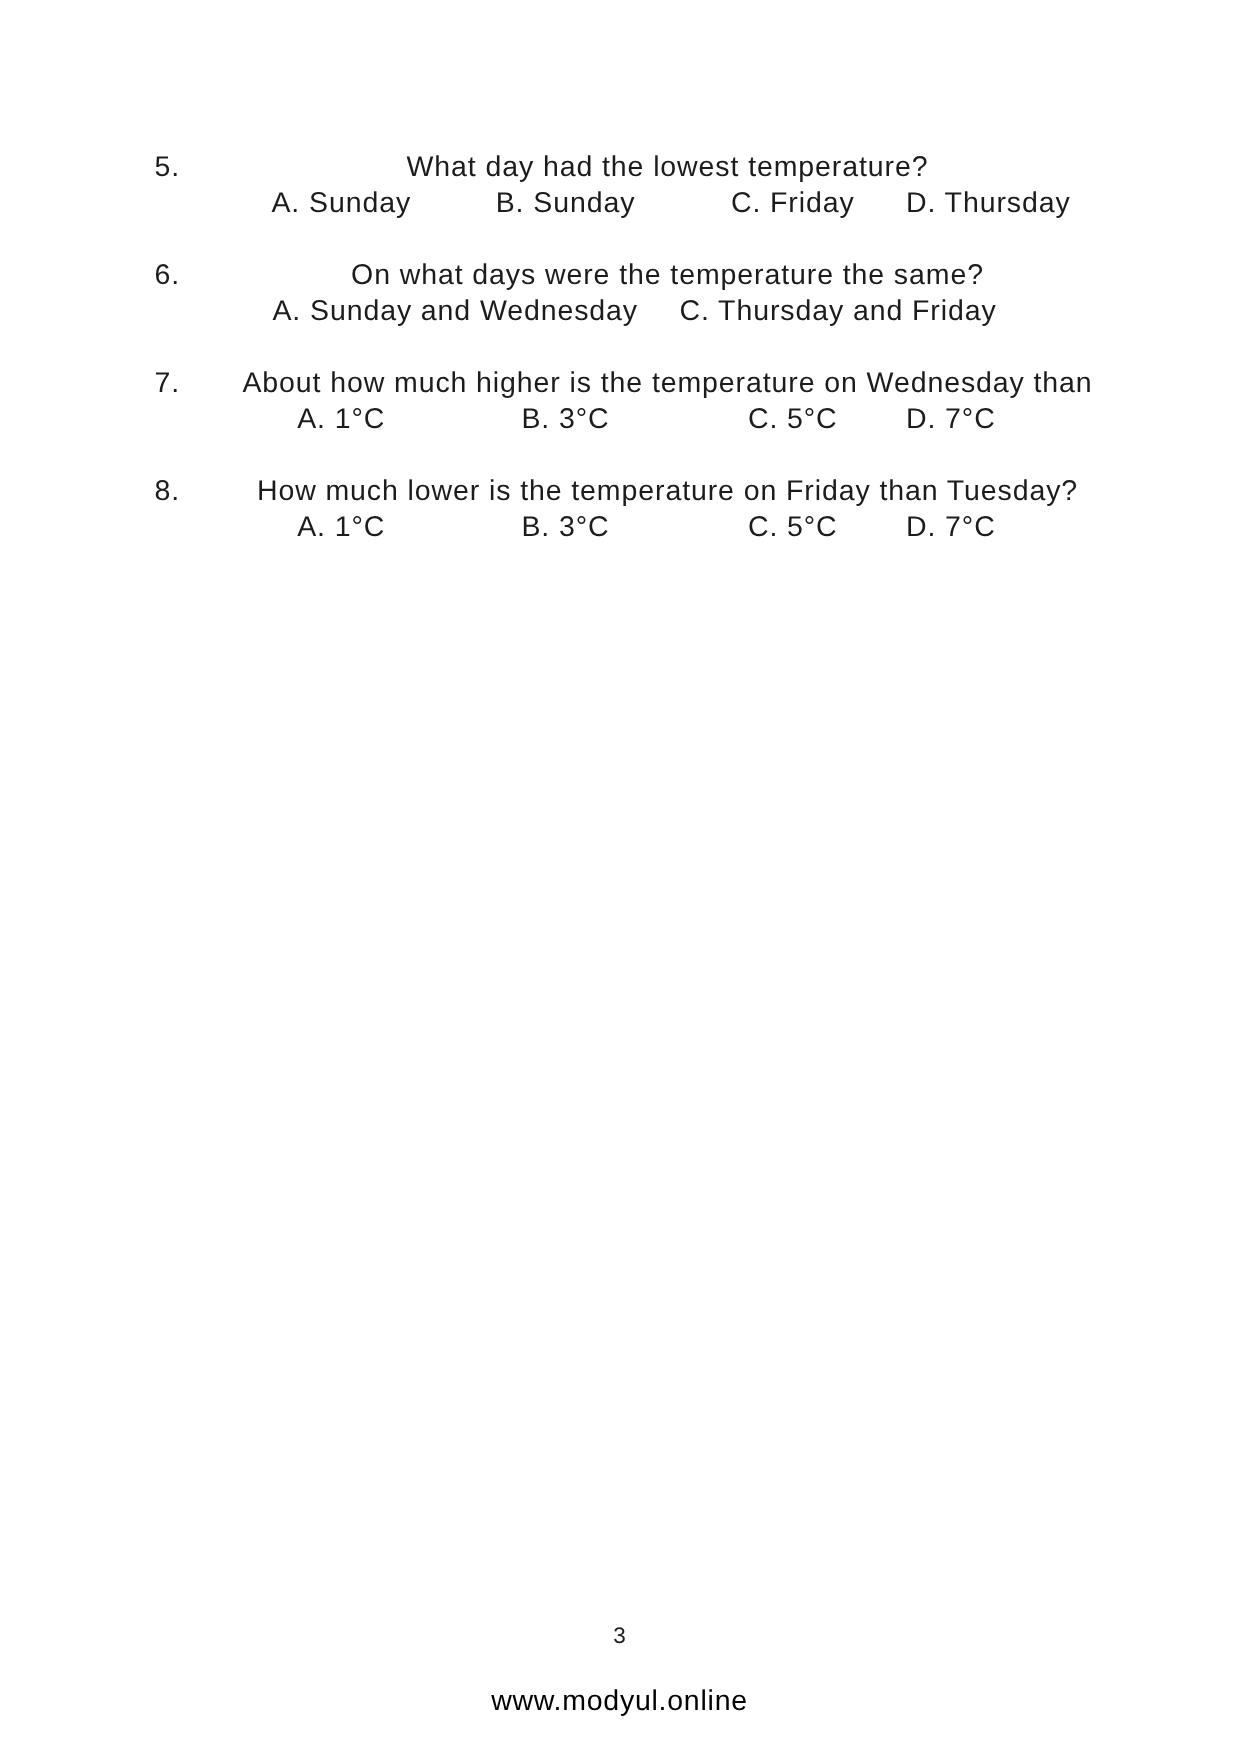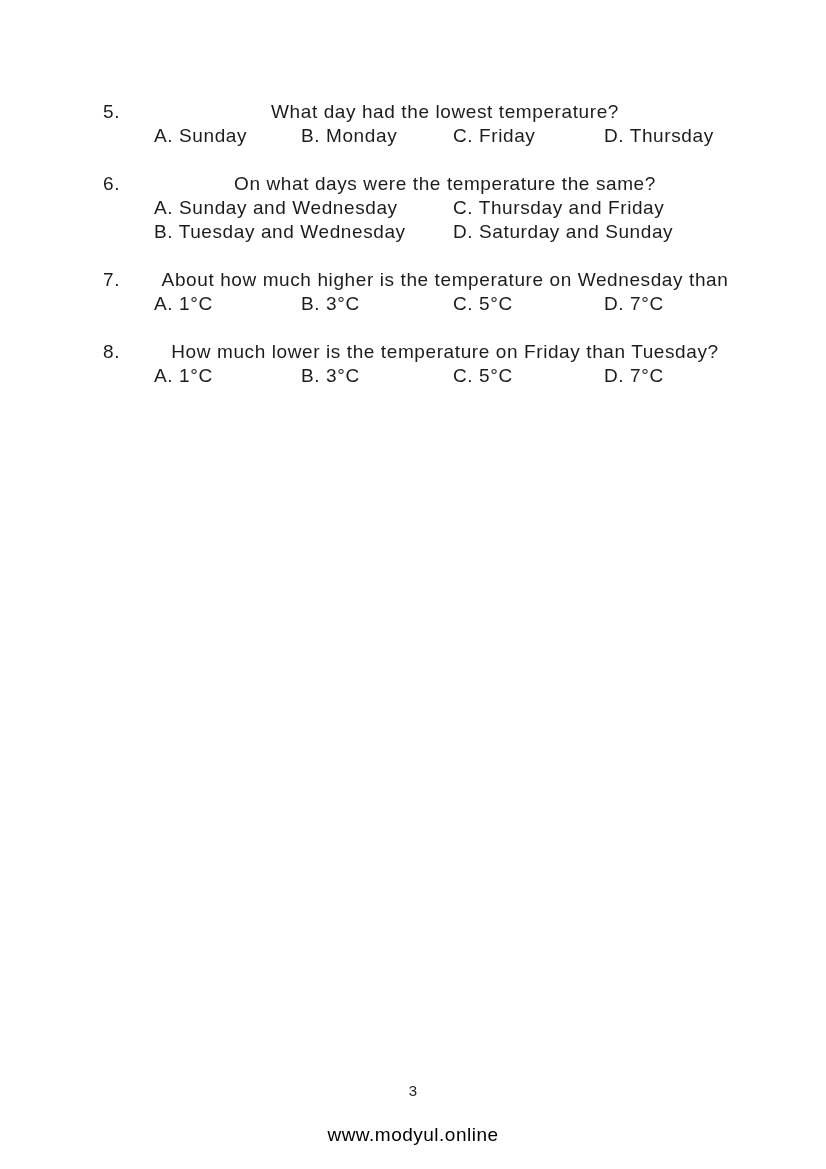--- a/index.html
+++ b/index.html
@@ -20,21 +20,21 @@
     font-size: 19px;
     letter-spacing: 0.6px;
     line-height: 24px;
   }
   .question { display: flex; margin-bottom: 24px; }
   .question:last-child { margin-bottom: 0; }
   .q-num { width: 24px; flex: 0 0 24px; white-space: nowrap; }
   .q-body { flex: 1 1 auto; }
   .q-line { white-space: nowrap; text-align: center; }
   .opts { padding-left: 27px; }
-  .opt-row { display: flex; }
+  .opt-row { display: flex; text-align: center; }
   .opt { white-space: nowrap; display: inline-block; }
   .row4 .opt:nth-child(1) { width: 147px; }
   .row4 .opt:nth-child(2) { width: 152px; }
   .row4 .opt:nth-child(3) { width: 151px; }
   .row4 .opt:nth-child(4) { width: auto; }
   .grid2 .opt:nth-child(1) { width: 299px; }
   .grid2 .opt:nth-child(2) { width: auto; }
   .page-number {
     position: absolute;
     top: 1082px;
@@ -64,40 +64,36 @@
 
   <div class="content">
 
     <div class="question">
       <div class="q-num">5.</div>
       <div class="q-body">
         <div class="q-line">What day had the lowest temperature?</div>
         <div class="opts">
           <div class="opt-row row4">
             <span class="opt">A. Sunday</span>
-            <span class="opt">B. Monday</span>
+            <span class="opt">B. Sunday</span>
             <span class="opt">C. Friday</span>
             <span class="opt">D. Thursday</span>
           </div>
         </div>
       </div>
     </div>
 
     <div class="question">
       <div class="q-num">6.</div>
       <div class="q-body">
         <div class="q-line">On what days were the temperature the same?</div>
         <div class="opts">
           <div class="opt-row grid2">
             <span class="opt">A. Sunday and Wednesday</span>
             <span class="opt">C. Thursday and Friday</span>
-          </div>
-          <div class="opt-row grid2">
-            <span class="opt">B. Tuesday and Wednesday</span>
-            <span class="opt">D. Saturday and Sunday</span>
           </div>
         </div>
       </div>
     </div>
 
     <div class="question">
       <div class="q-num">7.</div>
       <div class="q-body">
         <div class="q-line">About how much higher is the temperature on Wednesday than</div>
         <div class="opts">

